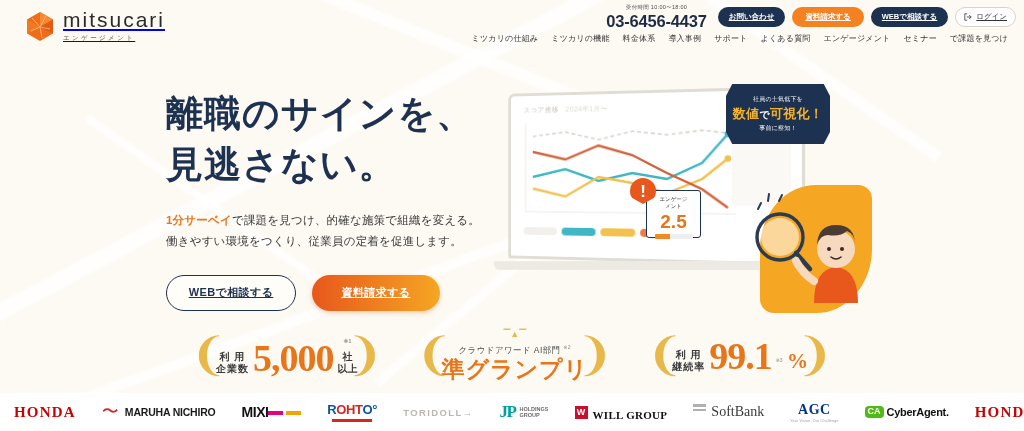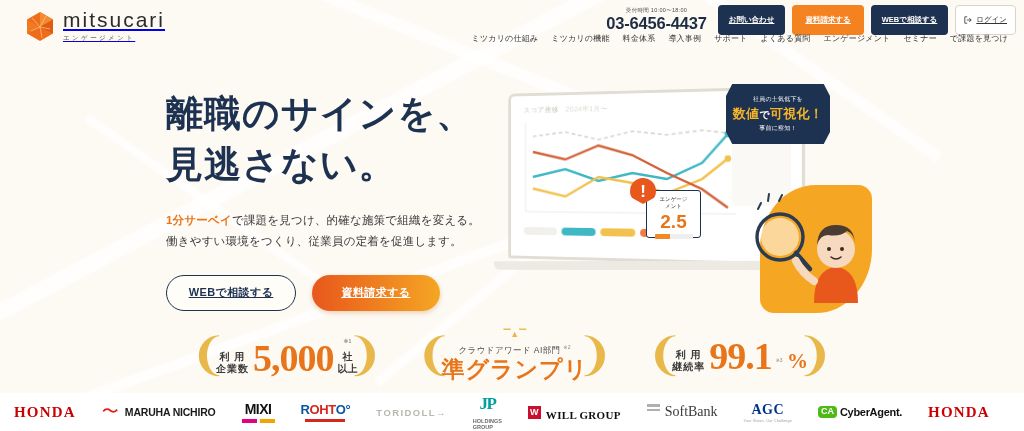--- a/index.html
+++ b/index.html
@@ -26,21 +26,21 @@
   .logo-mark svg { display: block; }
   .logo-text { display: flex; flex-direction: column; }
   .logo-name { font-size: 21px; letter-spacing: 2.0px; color: #2b2b2b; line-height: 1; font-weight: 400; }
   .logo-sub { font-size: 6.5px; letter-spacing: 2.4px; color: #555; margin-top: 4px; }
 
   .contact { position: absolute; right: 8px; top: 5px; display: flex; align-items: center; gap: 7px; }
   .hours { font-size: 5.5px; color: #4a4a4a; letter-spacing: .3px; text-align: center; line-height: 1; margin-bottom: 2px; }
   .tel-block { text-align: center; margin-right: 4px; }
   .tel { font-size: 16.5px; font-weight: bold; color: #1d2c42; letter-spacing: -.2px; line-height: 1.05; }
   .btn { display: inline-flex; align-items: center; justify-content: center;
-         font-size: 7.5px; font-weight: bold; border-radius: 4px; height: 30px; white-space: nowrap; }
+         font-size: 7.5px; font-weight: bold; border-radius: 10px; height: 20px; white-space: nowrap; }
   .btn-navy { background: #1d3150; color: #fff; padding: 0 11px; }
   .btn-orange { background: #f58220; color: #fff; padding: 0 13px; }
   .btn-login { background: #fff; color: #333; border: 1px solid #d9d4c8; padding: 0 8px; gap: 4px; font-weight: normal; }
   .login-ico { display: inline-block; width: 8px; height: 8px; }
 
   .nav { position: absolute; right: 16px; top: 33px; display: flex; gap: 13px; align-items: center; }
   .nav a { font-size: 8px; color: #333; text-decoration: none; white-space: nowrap; letter-spacing: .2px; }
 
   
   .hero-copy { position: absolute; left: 166px; top: 88px; z-index: 10; }
@@ -110,30 +110,30 @@
   .crown { display: block; text-align: center; color: #e8b84b; font-size: 9px; line-height: 1; }
 
   
   .logos { position: absolute; left: 0; right: 0; bottom: 0; height: 38px; background: #fff;
            display: flex; align-items: center; gap: 26px; padding: 0 14px; z-index: 18; overflow: hidden; }
   .client { display: flex; align-items: center; white-space: nowrap; flex: none; }
   .c-honda { color: #cc0000; font-family: "Liberation Serif", serif; font-weight: bold; font-size: 15px; letter-spacing: 1.2px; }
   .c-maruha { display: flex; align-items: center; gap: 6px; }
   .c-maruha .wave { color: #d9241f; font-size: 17px; line-height: 0; }
   .c-maruha .txt { color: #1a1a1a; font-weight: bold; font-size: 10.5px; letter-spacing: -.2px; }
-  .c-mixi { display: flex; flex-direction: column; align-items: center; }
+  .c-mixi { display: flex; align-items: center; }
   .c-mixi .t { font-weight: bold; font-size: 14px; letter-spacing: -.5px; color: #111; font-family: "Liberation Sans", sans-serif; }
   .c-mixi .u { display: flex; gap: 3px; margin-top: 2px; }
   .c-mixi .u i { width: 15px; height: 3.5px; display: block; }
   .c-rohto { display: flex; flex-direction: column; align-items: center; }
   .c-rohto .t { font-weight: bold; font-size: 13px; color: #0b57a4; letter-spacing: -.4px; }
   .c-rohto .t b { color: #d6271f; }
   .c-rohto .u { width: 40px; height: 2.5px; background: #d6271f; margin-top: 2px; }
   .c-toridoll { color: #b9b7b0; font-weight: bold; font-size: 9.5px; letter-spacing: 1.4px; }
-  .c-jp { display: flex; align-items: center; gap: 4px; flex-direction: column; }
+  .c-jp { display: flex; align-items: center; gap: 4px; }
   .c-jp .jp { color: #00a0a0; font-weight: bold; font-size: 17px; letter-spacing: -1.5px; font-family: "Liberation Serif", serif; }
   .c-jp .sub { font-size: 5.5px; color: #6b6b6b; line-height: 1.15; font-weight: bold; }
   .c-will { display: flex; align-items: center; gap: 5px; }
   .c-will .mk { background: #c8102e; color: #fff; font-weight: bold; font-size: 9px; width: 13px; height: 13px;
                 display: flex; align-items: center; justify-content: center; }
   .c-will .txt { font-family: "Liberation Serif", serif; font-weight: bold; font-size: 11px; letter-spacing: .3px; color: #111; margin-top: 6px; }
   .c-softbank { display: flex; align-items: flex-start; gap: 5px; }
   .c-softbank .bars { display: flex; flex-direction: column; gap: 2px; }
   .c-softbank .bars i { width: 13px; height: 2.5px; background: #b0b0b0; display: block; }
   .c-softbank .txt { font-family: "Liberation Serif", serif; font-size: 14px; color: #3b3b3b; }

